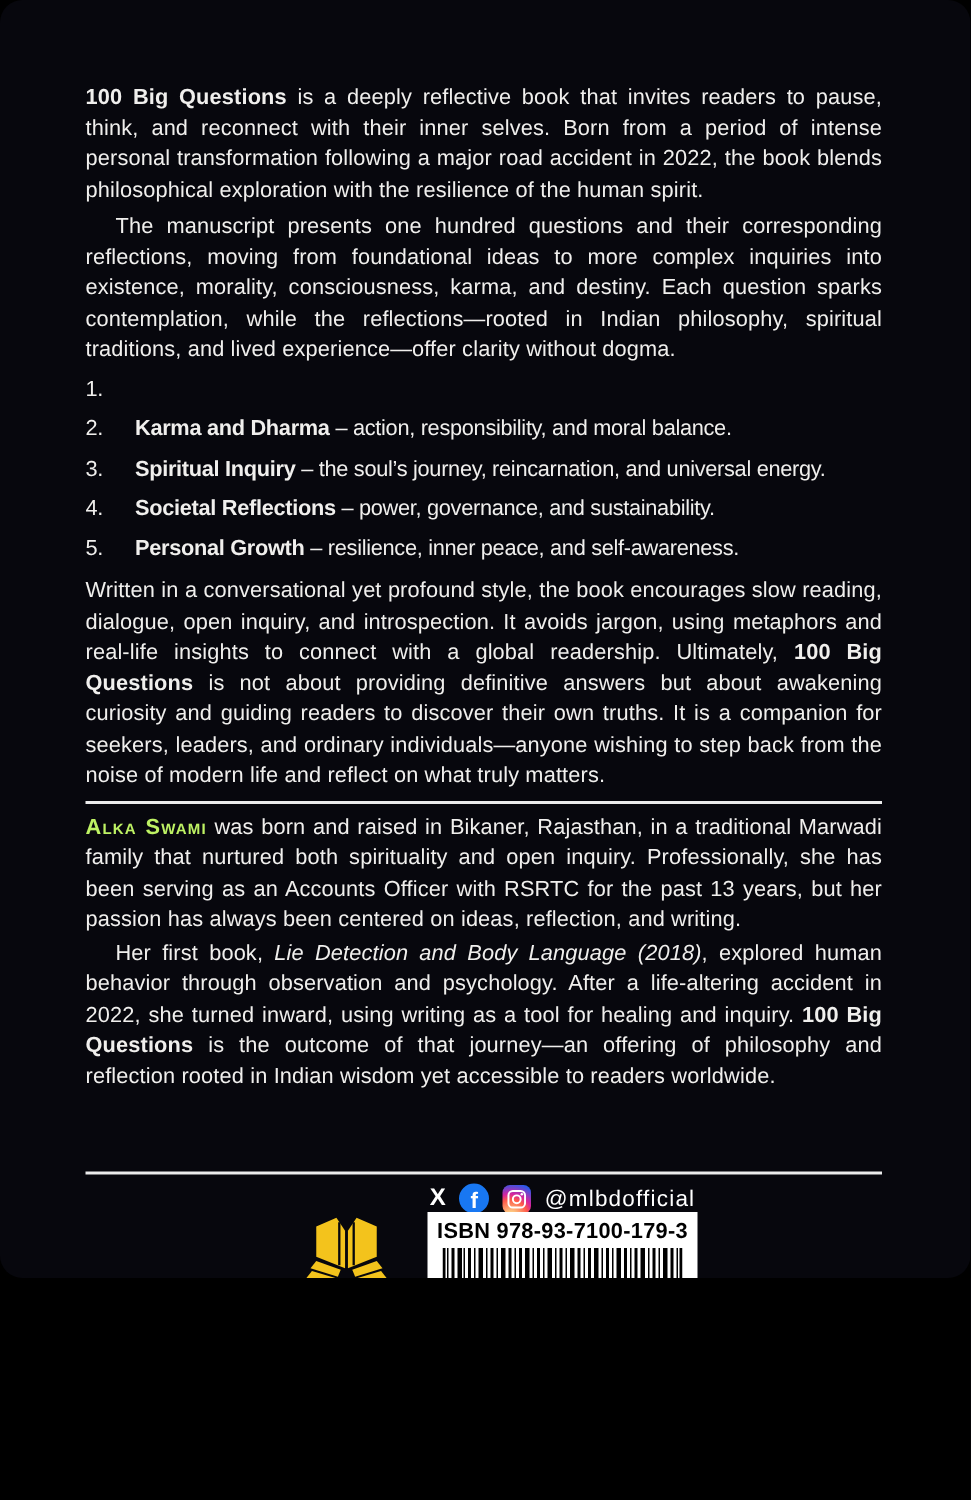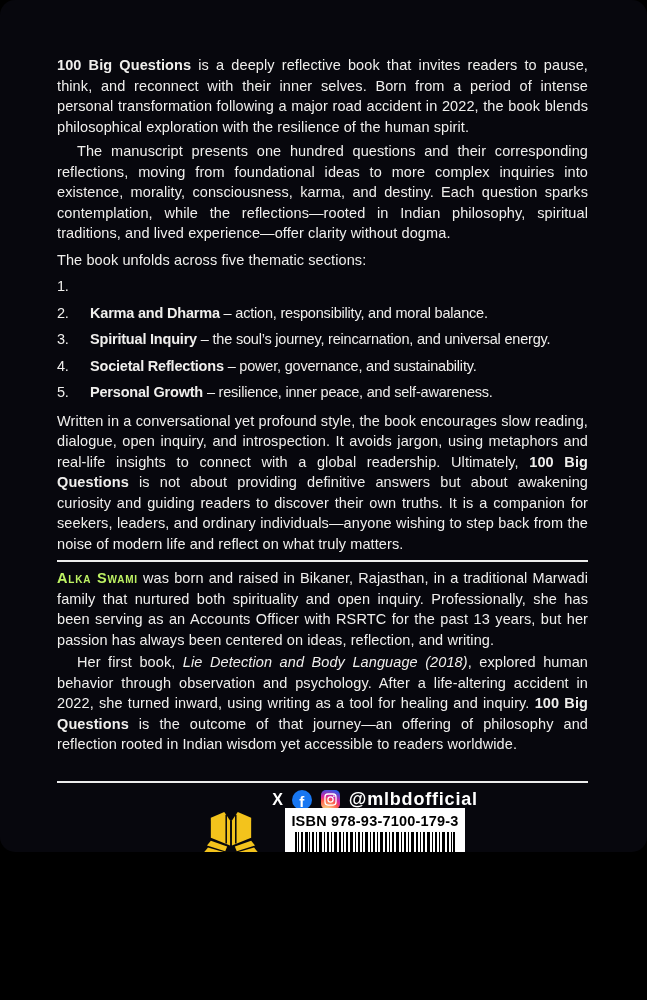--- a/index.html
+++ b/index.html
@@ -26,21 +26,21 @@
   .rule2{position:absolute;left:57px;top:0;width:531px;border-top:2px solid #ececec;}
   
   .social{position:absolute;left:245px;top:8px;width:260px;display:flex;align-items:center;justify-content:center;gap:9px;}
   .x-icon{font-size:16px;font-weight:800;color:#fff;line-height:1;}
   .fb-icon{width:20px;height:20px;border-radius:50%;background:#1877f2;color:#fff;
     display:flex;justify-content:center;align-items:flex-end;overflow:hidden;}
   .fb-icon::before{content:"f";font-weight:700;font-size:15px;line-height:16px;}
   .ig-icon{width:19px;height:19px;border-radius:5px;
     background:radial-gradient(circle at 30% 110%, #fdf497 0%, #fd5949 45%, #d6249f 60%, #285AEB 90%);
     display:flex;align-items:center;justify-content:center;}
-  .handle{font-size:18px;font-weight:700;letter-spacing:.8px;color:#fff;}
+  .handle{font-size:15px;font-weight:400;letter-spacing:.8px;color:#fff;}
   
   .publisher{position:absolute;left:178px;top:28px;width:106px;text-align:center;color:#fff;}
   .book-logo{display:block;margin:0 auto;}
   .pub-name{font-size:13.5px;font-weight:700;line-height:16px;letter-spacing:.4px;font-family:Liberation Serif, serif;}
   .pub-rule{border:none;border-top:2px solid #fff;margin:3px 6px 2px;}
   .pub-site{font-size:13.5px;font-weight:700;letter-spacing:.3px;}
   
   .isbn-box{position:absolute;left:285px;top:27px;width:180px;height:100px;background:#fff;color:#000;}
   .isbn-label{margin-top:5px;text-align:center;font-size:14.5px;font-weight:700;letter-spacing:.2px;}
   .barcode{display:block;margin:3px 10px 0;width:160px;height:52px;}
@@ -53,21 +53,20 @@
     color:#000;font-weight:700;font-size:15px;letter-spacing:.2px;}
 </style>
 </head>
 <body>
 
 <div class="cover">
 
   <div class="content">
     <p><span class="b">100 Big Questions</span><span> is a deeply reflective book that invites readers to pause, think, and reconnect with their inner selves. Born from a period of intense personal transformation following a major road accident in 2022, the book blends philosophical exploration with the resilience of the human spirit.</span></p>
     <p class="indent mt4"><span>The manuscript presents one hundred questions and their corresponding reflections, moving from foundational ideas to more complex inquiries into existence, morality, consciousness, karma, and destiny. Each question sparks contemplation, while the reflections—rooted in Indian philosophy, spiritual traditions, and lived experience—offer clarity without dogma.</span></p>
-    <p class="sections-intro">The book unfolds across five thematic sections:</p>
 
     <div class="sections-list">
         <div class="section-item">
         <span class="num">1.</span>
       </div>
         <div class="section-item">
         <span class="num">2.</span>
         <span><span class="b">Karma and Dharma</span> <span>– action, responsibility, and moral balance.</span></span>
       </div>
         <div class="section-item">

